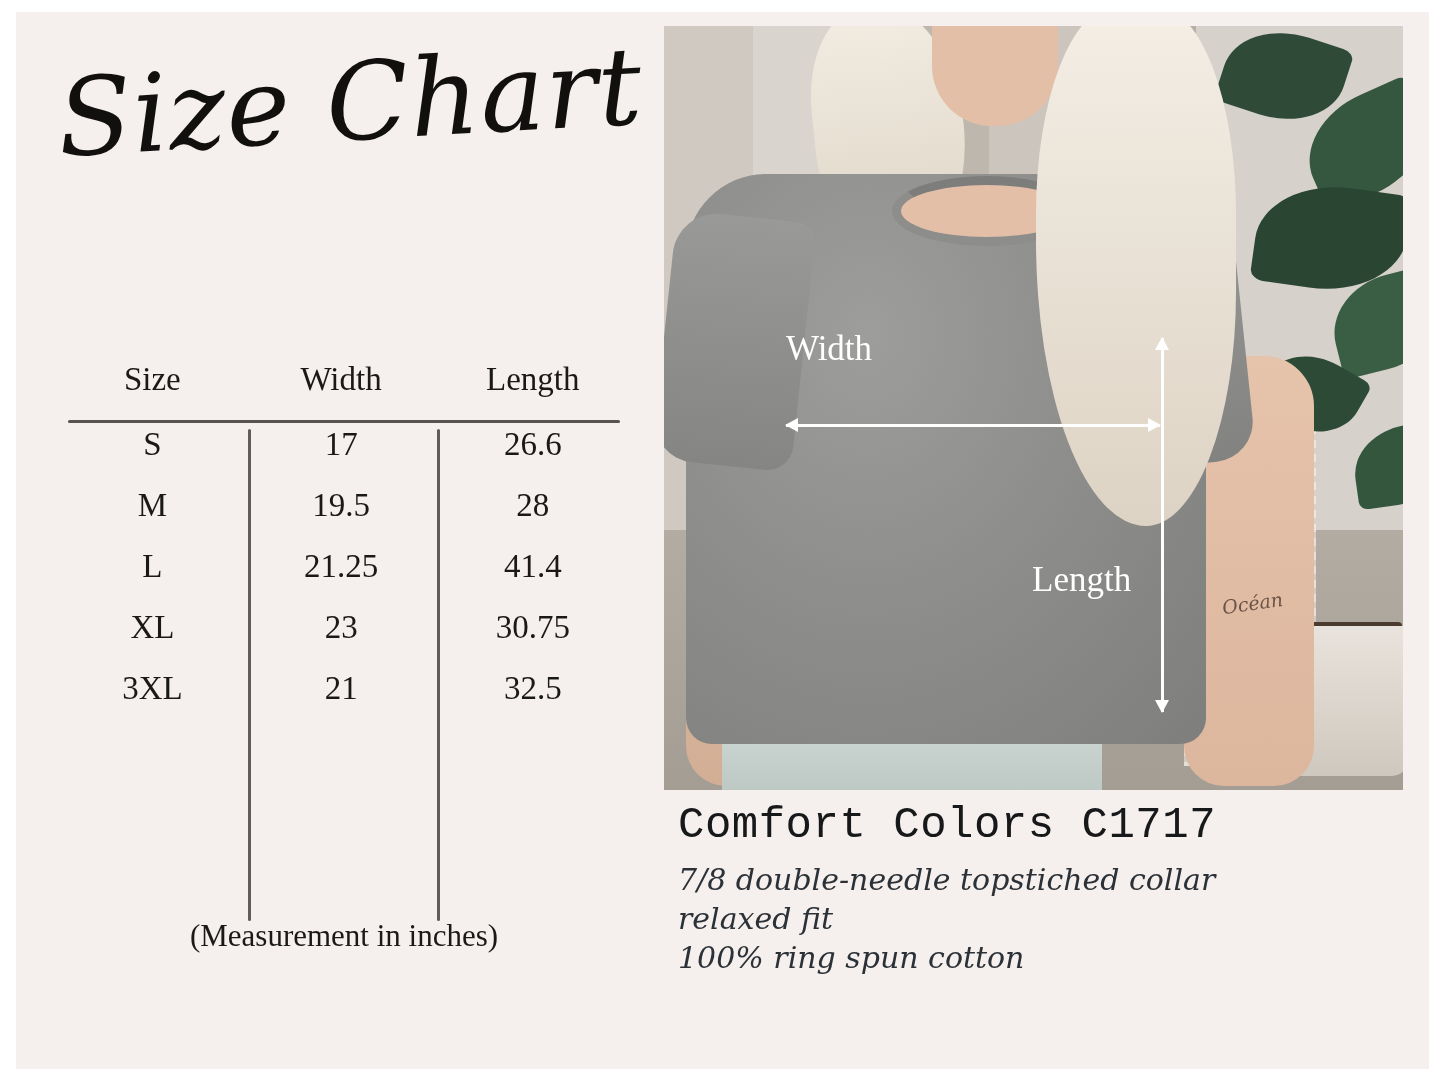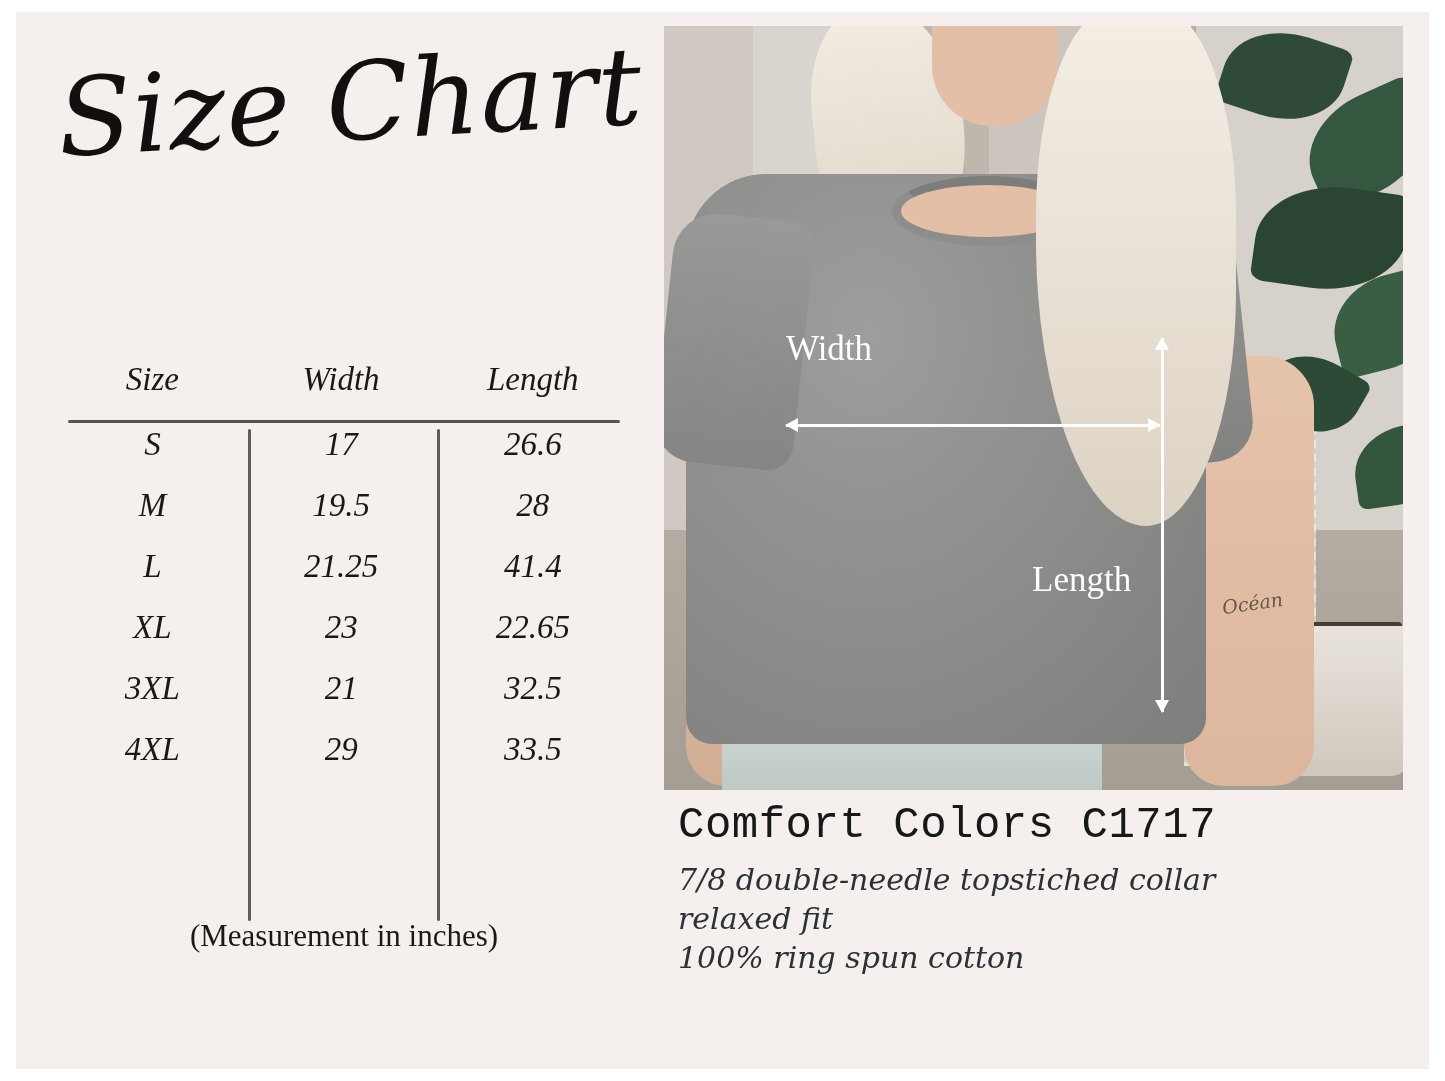--- a/index.html
+++ b/index.html
@@ -46,21 +46,20 @@
     transform: rotate(-3.2deg);
     transform-origin: left center;
     white-space: nowrap;
   }
 
   .table-wrap {
     position: absolute;
     left: 42px;
     top: 345px;
     width: 572px;
-    font-style: italic;
   }
   table.sizechart {
     width: 100%;
     border-collapse: collapse;
     font-family: "Liberation Serif", serif;
     color: #1b1917;
   }
   table.sizechart th {
     font-weight: 400;
     font-size: 33px;
@@ -382,31 +381,26 @@
             <td>28</td>
           </tr>
           <tr>
             <td>L</td>
             <td>21.25</td>
             <td>41.4</td>
           </tr>
           <tr>
             <td>XL</td>
             <td>23</td>
-            <td>22.65</td>
+            <td>30.75</td>
           </tr>
           <tr>
             <td>3XL</td>
             <td>21</td>
             <td>32.5</td>
-          </tr>
-          <tr>
-            <td>4XL</td>
-            <td>29</td>
-            <td>33.5</td>
           </tr>
         </tbody>
       </table>
     </div>
 
     <div class="measure-note">(Measurement in inches)</div>
   </div>
 
   <div class="right">
 

